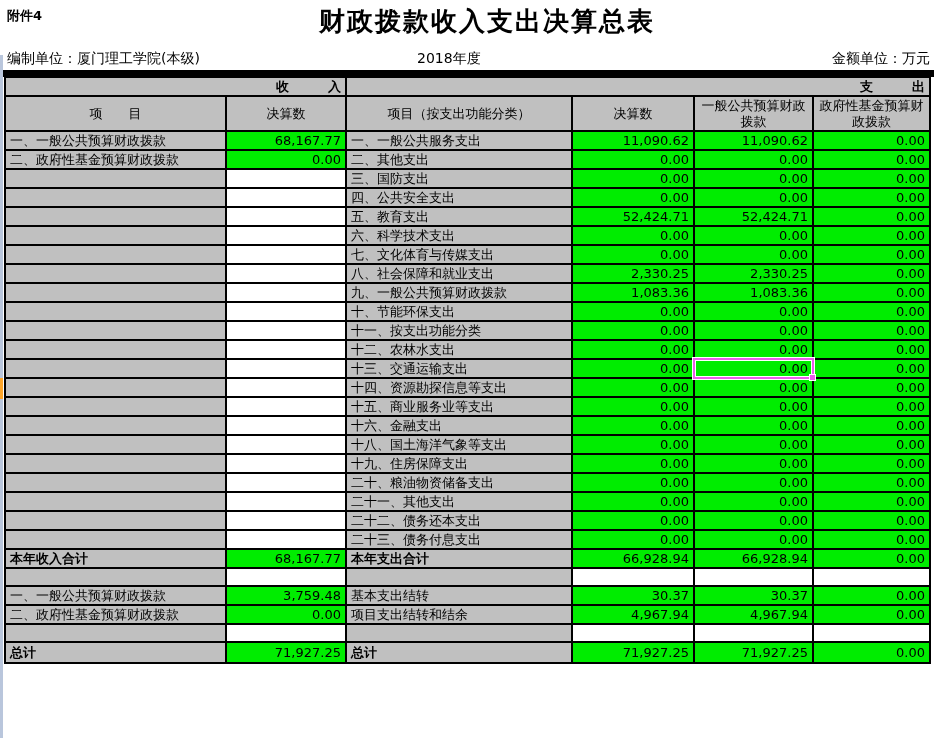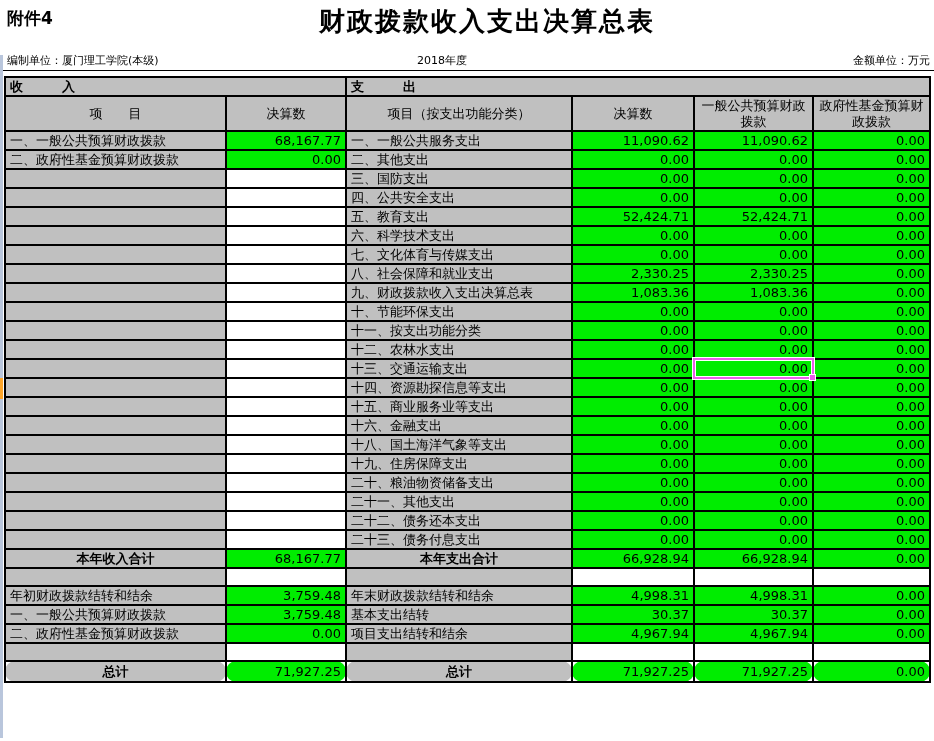--- a/index.html
+++ b/index.html
@@ -1,46 +1,46 @@
 <!DOCTYPE html>
 <html><head>
 <meta charset="utf-8">
 <style>
   html,body{margin:0;padding:0;background:#fff;}
   .screen{
     position:relative;width:934px;height:741px;background:#ffffff;
     font-family:"DejaVu Sans","Liberation Sans",sans-serif;color:#000;overflow:hidden;
   }
-  .attachment{position:absolute;top:7px;left:7px;font-size:17px;font-weight:bold;}
+  .attachment{position:absolute;top:7px;left:7px;font-size:13px;font-weight:bold;}
   .title{position:absolute;top:4px;left:0;width:934px;text-align:center;
          font-size:26px;font-weight:bold;letter-spacing:2px;margin-left:20px;}
   .infobar{position:absolute;top:53px;left:0;width:934px;height:17px;
-           border-bottom:1px solid #000000;font-size:11px;}
+           border-bottom:7px solid #000000;font-size:14px;}
   .org{position:absolute;left:7px;bottom:2px;}
   .year{position:absolute;left:417px;bottom:2px;}
   .unit{position:absolute;right:4px;bottom:2px;margin-left:13px;}
 
   .rowstrip{position:absolute;left:0;top:55px;width:3px;height:683px;background:#b9c6dc;}
   .rowstrip-active{position:absolute;left:0;top:378px;width:3px;height:21px;background:#ffa629;}
 
   table.sheet{position:absolute;left:4px;top:76px;width:925px;
               border-collapse:collapse;table-layout:fixed;}
   td{border:2px solid #000;font-size:13px;padding:0 4px;height:16px;
      white-space:nowrap;line-height:17px;}
   td.thin-l{border-left-width:1px;}
-  tr.band td{height:14px;text-align:left;}
+  tr.band td{height:14px;text-align:right;}
   tr.cols td{height:33px;white-space:normal;text-align:center;line-height:16px;padding:0 2px;}
   .gray{background:#c0c0c0;}
   .green{background:#00ed00;}
   .white{background:#ffffff;}
   .num{text-align:right;}
-  .ctr{text-align:center;}
+  .ctr{text-align:left;}
   .bold{font-weight:bold;}
   .ind{}
-  tr.grand td{height:19px;border-radius:10px;}
+  tr.grand td{height:19px;}
   .sel{position:relative;}
   .sel::after{content:"";position:absolute;top:-2px;left:-2px;right:-2px;bottom:-2px;
     border:2px solid #ea5cea;box-shadow:inset 0 0 0 1px #fff,0 0 0 1px #ffffff;
     pointer-events:none;z-index:2;}
   .sel::before{content:"";position:absolute;right:-4px;bottom:-4px;width:5px;height:5px;
     background:#ea5cea;border:1px solid #fff;z-index:3;}
 </style>
 </head>
 <body>
 
@@ -142,21 +142,21 @@
           <td class="gray"></td>
           <td class="white num"></td>
           <td class="gray">八、社会保障和就业支出</td>
           <td class="green num">2,330.25</td>
           <td class="thin-l green num">2,330.25</td>
           <td class="thin-l green num">0.00</td>
         </tr>
         <tr>
           <td class="gray"></td>
           <td class="white num"></td>
-          <td class="gray">九、财政拨款收入支出决算总表</td>
+          <td class="gray">九、一般公共预算财政拨款</td>
           <td class="green num">1,083.36</td>
           <td class="thin-l green num">1,083.36</td>
           <td class="thin-l green num">0.00</td>
         </tr>
         <tr>
           <td class="gray"></td>
           <td class="white num"></td>
           <td class="gray">十、节能环保支出</td>
           <td class="green num">0.00</td>
           <td class="thin-l green num">0.00</td>
@@ -266,28 +266,20 @@
           <td class="thin-l green num">66,928.94</td>
           <td class="thin-l green num">0.00</td>
         </tr>
         <tr>
           <td class="gray"></td>
           <td class="white num"></td>
           <td class="gray"></td>
           <td class="white num"></td>
           <td class="thin-l white num"></td>
           <td class="thin-l white num"></td>
-        </tr>
-        <tr>
-          <td class="gray">年初财政拨款结转和结余</td>
-          <td class="green num">3,759.48</td>
-          <td class="gray">年末财政拨款结转和结余</td>
-          <td class="green num">4,998.31</td>
-          <td class="thin-l green num">4,998.31</td>
-          <td class="thin-l green num">0.00</td>
         </tr>
         <tr>
           <td class="gray">一、一般公共预算财政拨款</td>
           <td class="green num">3,759.48</td>
           <td class="gray ind">基本支出结转</td>
           <td class="green num">30.37</td>
           <td class="thin-l green num">30.37</td>
           <td class="thin-l green num">0.00</td>
         </tr>
         <tr>

